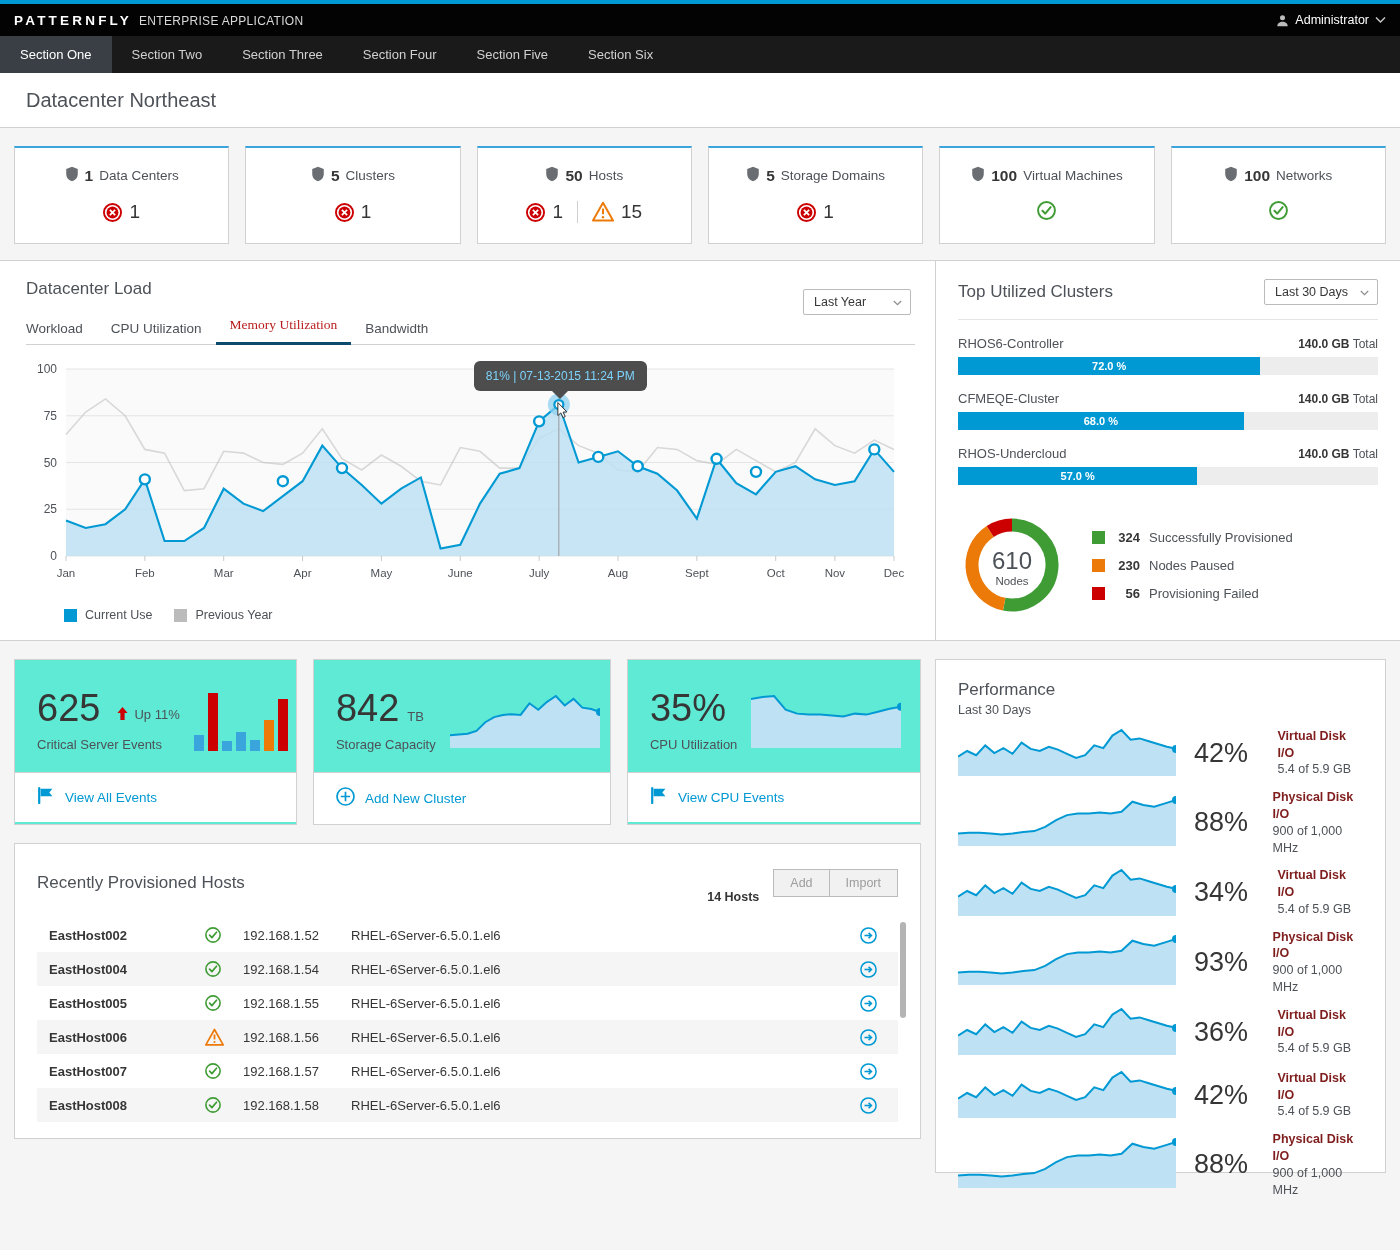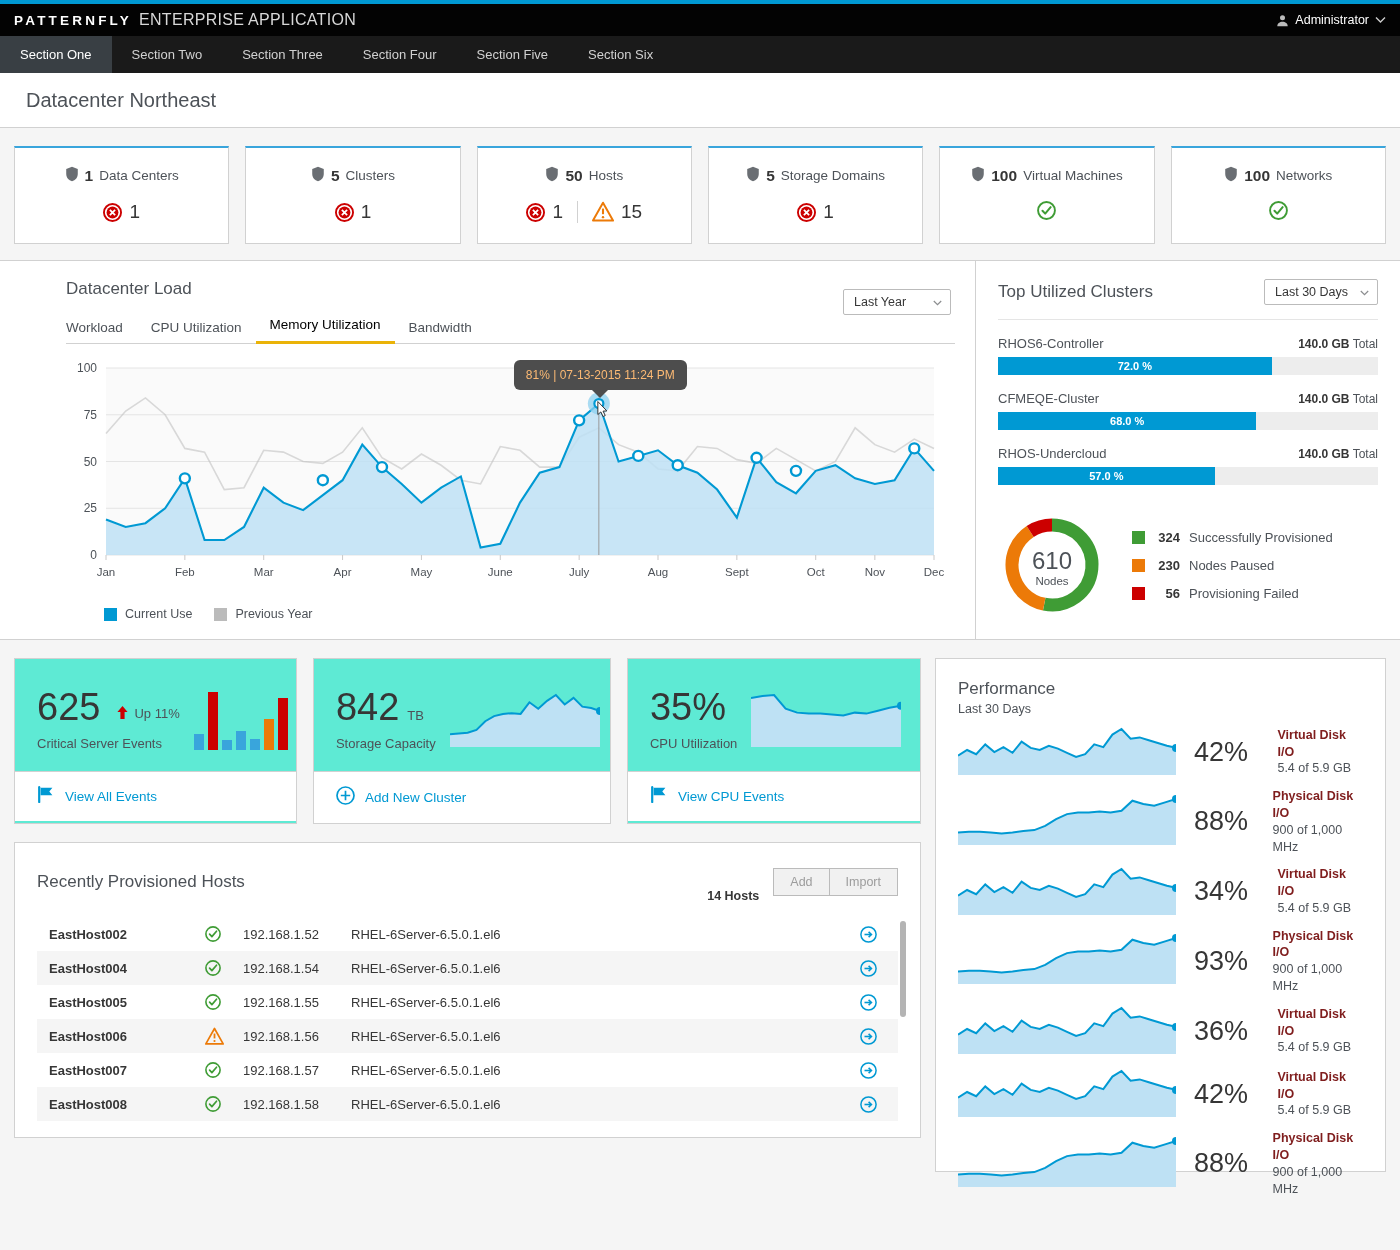--- a/index.html
+++ b/index.html
@@ -16,21 +16,21 @@
   .accent-bar { height:4px; background:#0099d3; }
   .masthead {
     height:32px; background:#030303;
     display:flex; align-items:center; justify-content:space-between;
     padding:0 14px;
   }
   .brand { display:flex; align-items:baseline; gap:7px; }
   .brand-name {
     color:#fff; font-size:13.5px; font-weight:bold; letter-spacing:3.2px;
   }
-  .brand-sub { color:#d8d8d8; font-size:16px; letter-spacing:.3px; }
+  .brand-sub { color:#d8d8d8; font-size:12px; letter-spacing:.3px; }
   .admin { display:flex; align-items:center; gap:6px; color:#fff; font-size:12.5px; }
   .admin svg { display:block; }
 
   
   .navbar { height:37px; background:#1a1a1a; display:flex; align-items:stretch; }
   .nav-item {
     display:flex; align-items:center; padding:0 20px;
     color:#d1d1d1; font-size:13px; cursor:pointer; white-space:nowrap;
   }
   .nav-item.active { background:#393f44; color:#fff; }
@@ -59,51 +59,51 @@
   .sc-label { font-size:13.5px; color:#4d5258; }
   .sc-statuses { display:flex; align-items:center; justify-content:center; gap:0; }
   .sc-stat {
     display:flex; align-items:center; gap:7px;
     font-size:19px; color:#363636; padding:0 14px;
   }
   .sc-stat + .sc-stat { border-left:1px solid #d1d1d1; }
   .sc-stat svg { display:block; }
 
   
-  .mid-band { display:flex; background:#fff; border-top:1px solid #d1d1d1; border-bottom:1px solid #d1d1d1;padding-left:40px; }
+  .mid-band { display:flex; background:#fff; border-top:1px solid #d1d1d1; border-bottom:1px solid #d1d1d1; }
   .load-panel { width:935px; padding:18px 20px 18px 26px; position:relative; }
   .clusters-panel { flex:1; border-left:1px solid #d1d1d1; padding:18px 22px 18px 22px; }
 
   .panel-title { font-size:17px; color:#4d5258; font-weight:400; }
 
   .tabs-row {
     display:flex; align-items:flex-end; gap:0;
     border-bottom:1px solid #d1d1d1; margin-top:12px;text-align:center;
   }
   .tab {
     padding:6px 14px 9px 14px; font-size:13.5px; color:#4d5258;
     cursor:pointer; margin-bottom:-1px; white-space:nowrap;
   }
   .tab:first-child { padding-left:0; }
-  .tab.active { color:#000000; border-bottom:3px solid #eab308; }
+  .tab.active { color:#b91c1c; border-bottom:3px solid #0c4a6e;font-family:Liberation Serif, serif; }
 
   .select-box {
     border:1px solid #bbb; background:#fff; border-radius:2px;
     font-size:12.5px; color:#363636; padding:5px 8px 5px 10px;
     display:flex; align-items:center; justify-content:space-between;
     gap:12px; cursor:pointer; min-width:100px;
   }
   .sel-caret { color:#8b8d8f; font-size:10px; }
 
   .load-select { position:absolute; right:24px; top:28px; width:108px; }
 
   
   .chart-wrap { position:relative; margin-top:14px; }
   .tooltip {
-    position:absolute; background:#4d4d4d; color:#fdba74;
+    position:absolute; background:#4d4d4d; color:#7dd3fc;
     font-size:12px; padding:8px 12px; border-radius:6px;
     white-space:nowrap; z-index:5;
   }
   .tooltip:after {
     content:""; position:absolute; left:50%; margin-left:-8px; bottom:-8px;
     border-left:8px solid transparent; border-right:8px solid transparent;
     border-top:8px solid #4d4d4d;
   }
   .legend-row { display:flex; gap:22px; align-items:center; margin-top:10px; padding-left:38px; }
   .legend-item { display:flex; align-items:center; gap:8px; font-size:12.5px; color:#4d5258; }

